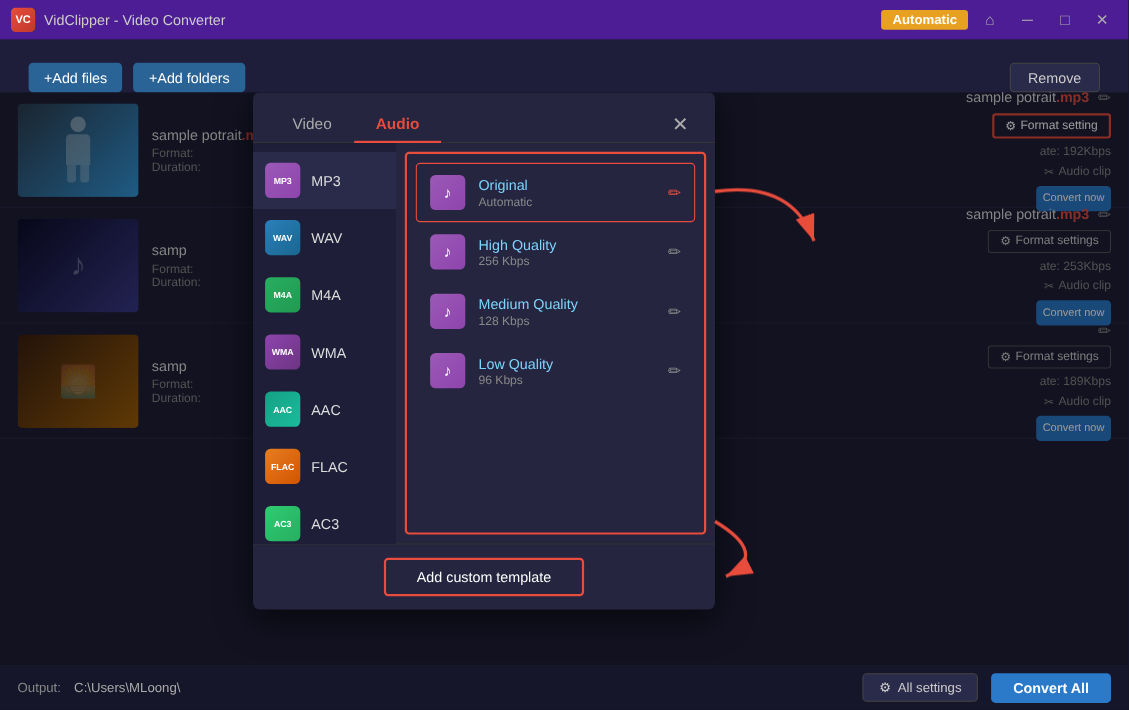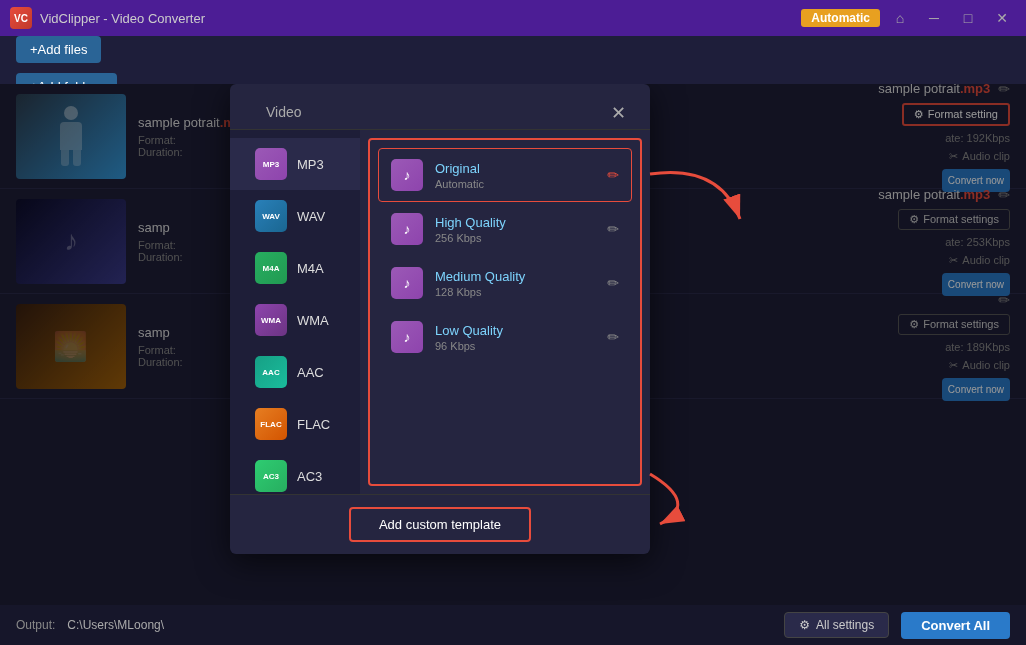--- a/index.html
+++ b/index.html
@@ -68,24 +68,23 @@
       justify-content: center;
       font-size: 14px;
       border-radius: 3px;
     }
 
     
     .toolbar {
       height: 48px;
       background: #1e1e3a;
       display: flex;
-      align-items: flex-start;
-      padding: 0 16px;
+      align-items: flex-end;
+      padding: 0 26px;
       gap: 10px;
-      flex-direction: column;
     }
     .btn-add {
       background: #2a6496;
       color: #fff;
       border: none;
       padding: 6px 14px;
       border-radius: 4px;
       font-size: 13px;
       cursor: pointer;
     }
@@ -334,21 +333,21 @@
     
     .format-list {
       width: 130px;
       background: #1e1e38;
       overflow-y: auto;
       padding: 8px 0;
     }
     .format-item {
       display: flex;
       align-items: center;
-      padding: 10px 25px;
+      padding: 10px 11px;
       gap: 10px;
       cursor: pointer;
       border-radius: 0;
     }
     .format-item.active { background: #2a2a4a; }
     .format-icon {
       width: 32px;
       height: 32px;
       border-radius: 5px;
       display: flex;
@@ -621,20 +620,21 @@
       <button class="convert-now-btn">Convert now</button>
     </div>
   </div>
 
   <div class="modal-overlay"></div>
 
   <div class="format-dialog">
 
     <div class="dialog-header">
       <button class="tab-btn">Video</button>
+      <button class="tab-btn active">Audio</button>
       <button class="dialog-close">✕</button>
     </div>
 
     <div class="dialog-body">
 
       <div class="format-list">
 
         <div class="format-item active">
           <div class="format-icon fi-mp3">MP3</div>
           <span class="format-name">MP3</span>

